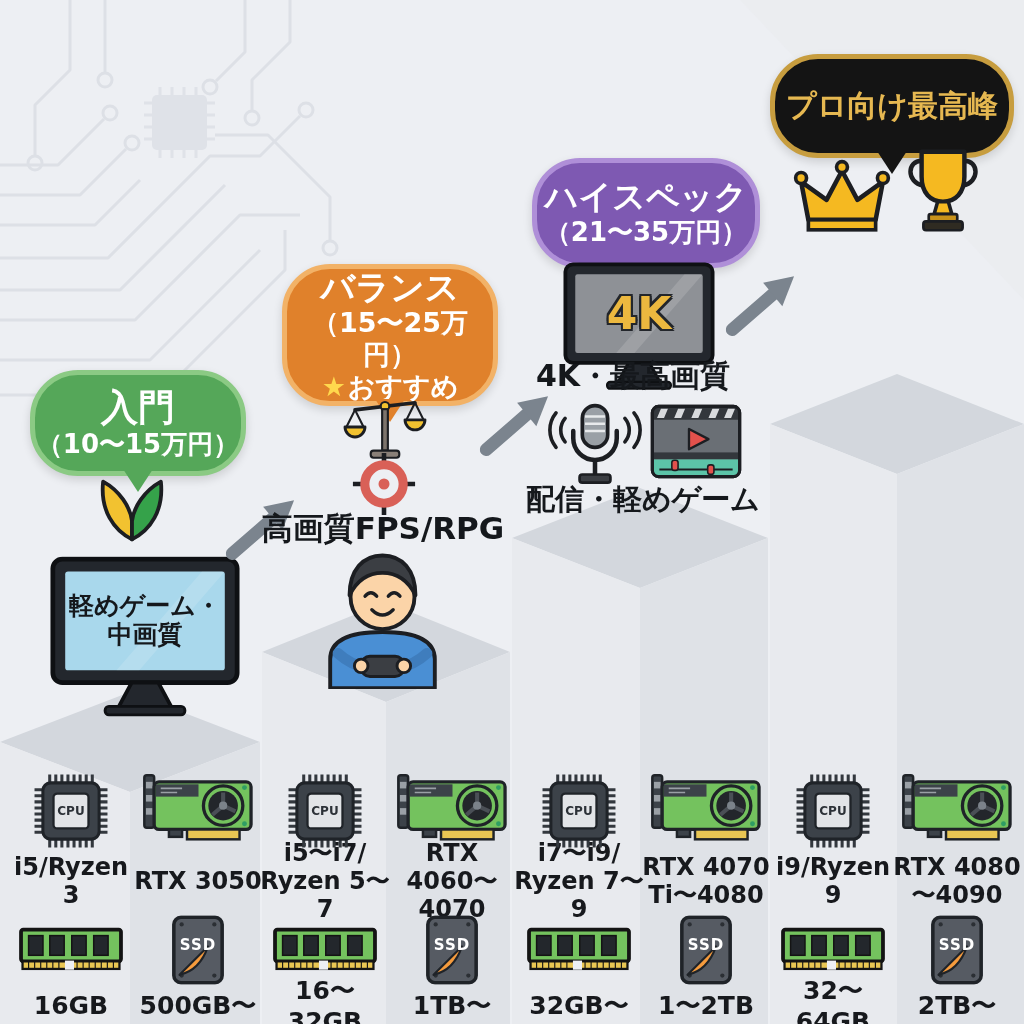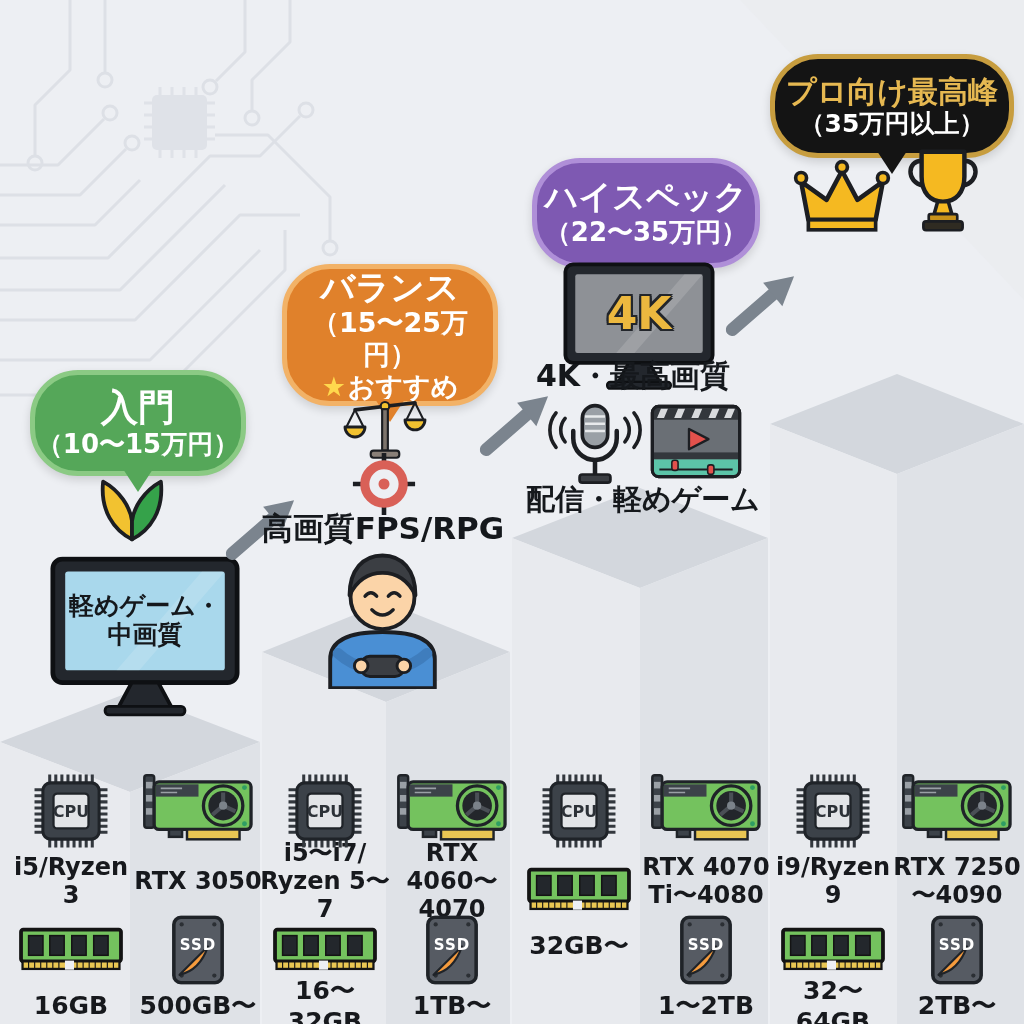--- a/index.html
+++ b/index.html
@@ -65,21 +65,21 @@
   .s-icon1{height:82px;position:relative;}
   .s-label{height:60px;flex-direction:column;font-size:24px;font-weight:bold;line-height:1.16;text-align:center;}
   .s-label span{display:block;}
   .s-icon2{height:76px;position:relative;}
   .s-label2{height:34px;font-size:25px;font-weight:bold;text-align:center;}
   .i-cpu{height:76px;width:76px;}
   .i-gpu{height:78px;width:115px;}
   .i-ram{height:50px;width:106px;}
   .i-ssd{height:70px;width:54px;}
   .cpu-txt{position:absolute;inset:0;display:flex;align-items:center;justify-content:center;
-           font-size:16px;font-weight:bold;color:#2c3137;}
+           font-size:12px;font-weight:bold;color:#2c3137;}
   .ssd-txt{position:absolute;top:24px;left:0;right:0;text-align:center;
            font-size:15px;font-weight:bold;color:#fff;letter-spacing:1px;}
 
   
   .icon{position:absolute;}
 </style>
 </head>
 <body>
 
 <div id="canvas">
@@ -265,21 +265,21 @@
       <circle cx="102" cy="127" r="7" fill="#fbd4a8" stroke="#1c1e22" stroke-width="3"></circle>
     </svg>
   </div>
 
   <svg class="abs" style="left:478px;top:392px" width="74" height="64" viewBox="0 0 66 60">
       <use href="#sym-arrow"></use>
     </svg>
 
   <div class="bubble b-purple">
     <div class="bubble-title">ハイスペック</div>
-    <div class="bubble-price">（22〜35万円）</div>
+    <div class="bubble-price">（21〜35万円）</div>
   </div>
 
   <div class="monitor m2">
     <svg class="mon" viewBox="0 0 200 170">
         <use href="#sym-monitor"></use>
       </svg>
     <div class="screen-text st-4k">4K</div>
   </div>
 
   <div class="lbl lbl-4kmax">4K・最高画質</div>
@@ -312,21 +312,20 @@
   </div>
 
   <div class="lbl lbl-stream">配信・軽めゲーム</div>
 
   <svg class="abs" style="left:724px;top:272px" width="74" height="64" viewBox="0 0 66 60">
       <use href="#sym-arrow"></use>
     </svg>
 
   <div class="bubble b-black">
     <div class="bubble-title">プロ向け最高峰</div>
-    <div class="bubble-price">（35万円以上）</div>
   </div>
 
   <div class="icon" style="left:792px;top:158px">
     <svg viewBox="0 0 110 88" width="100" height="80">
       <path d="M18 68 L10 26 L38 46 L55 14 L72 46 L100 26 L92 68 Z" fill="#f5b921" stroke="#1c1e22" stroke-width="5" stroke-linejoin="round"></path>
       <circle cx="10" cy="22" r="6" fill="#f5b921" stroke="#1c1e22" stroke-width="4"></circle>
       <circle cx="55" cy="10" r="6" fill="#f5b921" stroke="#1c1e22" stroke-width="4"></circle>
       <circle cx="100" cy="22" r="6" fill="#f5b921" stroke="#1c1e22" stroke-width="4"></circle>
       <rect x="18" y="68" width="74" height="11" fill="#f5b921" stroke="#1c1e22" stroke-width="4"></rect>
     </svg>
@@ -428,20 +427,24 @@
       </div>
   </div>
 
   <div class="spec-col" style="left:513px">
     <div class="slot s-icon1">
       <svg class="i-cpu" viewBox="0 0 100 100">
           <use href="#sym-cpu"></use>
         </svg>
       <span class="cpu-txt">CPU</span>
     </div>
+    <div class="slot s-label">
+      <span>i7〜i9/</span>
+        <span>Ryzen 7〜9</span>
+    </div>
     <div class="slot s-icon2">
       <svg class="i-ram" viewBox="0 0 140 66">
           <use href="#sym-ram"></use>
         </svg>
     </div>
     <div class="slot s-label2">
         <span>32GB〜</span>
       </div>
   </div>
 
@@ -487,21 +490,21 @@
       </div>
   </div>
 
   <div class="spec-col" style="left:891px">
     <div class="slot s-icon1">
       <svg class="i-gpu" viewBox="0 0 140 95">
           <use href="#sym-gpu"></use>
         </svg>
     </div>
     <div class="slot s-label">
-      <span>RTX 7250</span>
+      <span>RTX 4080</span>
         <span>〜4090</span>
     </div>
     <div class="slot s-icon2">
       <svg class="i-ssd" viewBox="0 0 76 98">
           <use href="#sym-ssd"></use>
         </svg>
       <span class="ssd-txt">SSD</span>
     </div>
     <div class="slot s-label2">
         <span>2TB〜</span>

